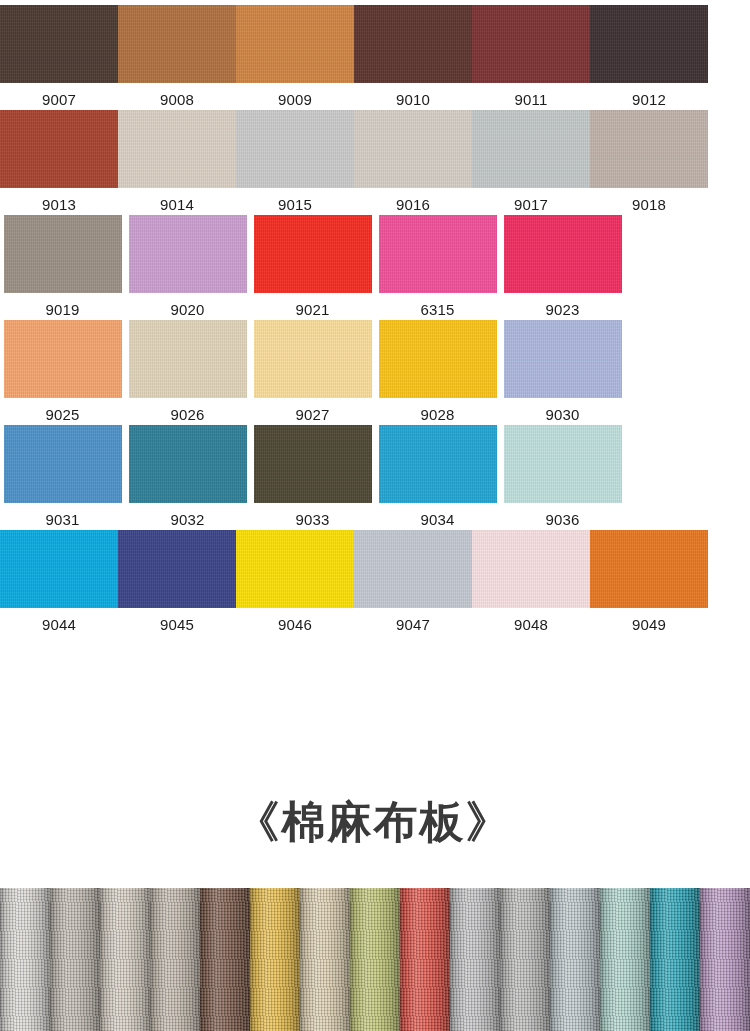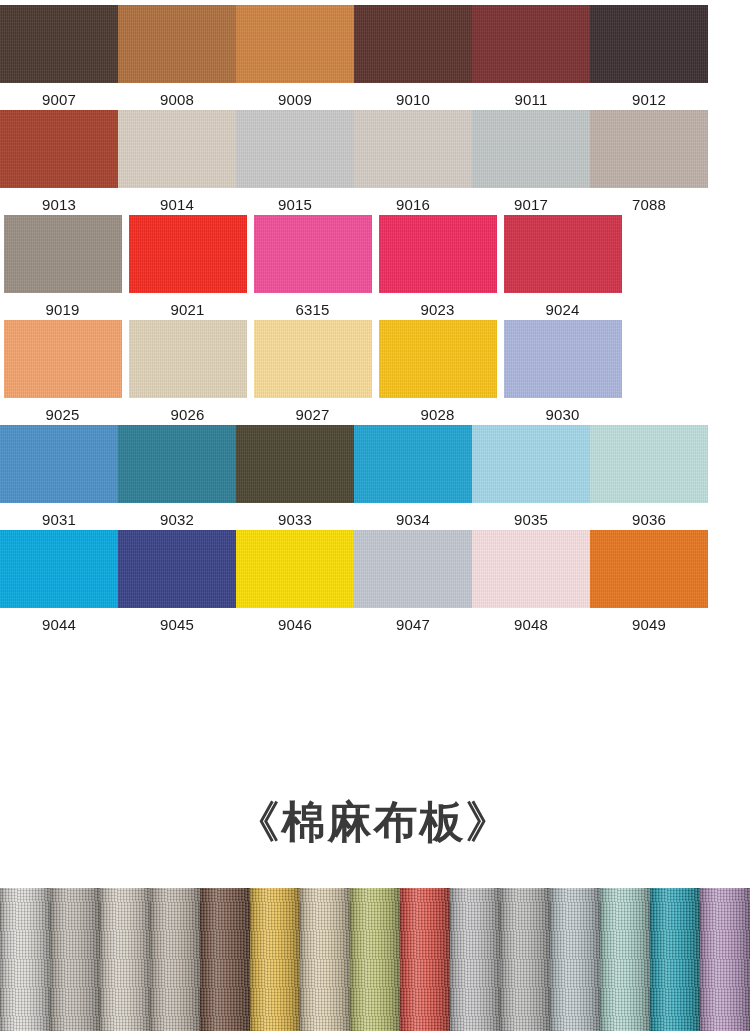--- a/index.html
+++ b/index.html
@@ -184,44 +184,44 @@
       <div class="swatch-cell">
         <div class="swatch-chip" style="background-color: rgb(213, 206, 197);"></div>
         <div class="swatch-label">9016</div>
       </div>
       <div class="swatch-cell">
         <div class="swatch-chip" style="background-color: rgb(194, 199, 199);"></div>
         <div class="swatch-label">9017</div>
       </div>
       <div class="swatch-cell">
         <div class="swatch-chip" style="background-color: rgb(191, 178, 171);"></div>
-        <div class="swatch-label">7088</div>
+        <div class="swatch-label">9018</div>
       </div>
     </div>
     <div class="swatch-row">
       <div class="swatch-cell">
         <div class="swatch-chip" style="background-color: rgb(156, 144, 133);"></div>
         <div class="swatch-label">9019</div>
       </div>
       <div class="swatch-cell">
+        <div class="swatch-chip" style="background-color: rgb(204, 159, 208);"></div>
+        <div class="swatch-label">9020</div>
+      </div>
+      <div class="swatch-cell">
         <div class="swatch-chip" style="background-color: rgb(246, 44, 34);"></div>
         <div class="swatch-label">9021</div>
       </div>
       <div class="swatch-cell">
         <div class="swatch-chip" style="background-color: rgb(242, 80, 154);"></div>
         <div class="swatch-label">6315</div>
       </div>
       <div class="swatch-cell">
         <div class="swatch-chip" style="background-color: rgb(240, 45, 97);"></div>
         <div class="swatch-label">9023</div>
       </div>
-      <div class="swatch-cell">
-        <div class="swatch-chip" style="background-color: rgb(211, 51, 74);"></div>
-        <div class="swatch-label">9024</div>
-      </div>
     </div>
     <div class="swatch-row">
       <div class="swatch-cell">
         <div class="swatch-chip" style="background-color: rgb(244, 165, 110);"></div>
         <div class="swatch-label">9025</div>
       </div>
       <div class="swatch-cell">
         <div class="swatch-chip" style="background-color: rgb(225, 212, 186);"></div>
         <div class="swatch-label">9026</div>
       </div>
@@ -247,24 +247,20 @@
         <div class="swatch-chip" style="background-color: rgb(47, 128, 152);"></div>
         <div class="swatch-label">9032</div>
       </div>
       <div class="swatch-cell">
         <div class="swatch-chip" style="background-color: rgb(78, 71, 52);"></div>
         <div class="swatch-label">9033</div>
       </div>
       <div class="swatch-cell">
         <div class="swatch-chip" style="background-color: rgb(34, 166, 212);"></div>
         <div class="swatch-label">9034</div>
-      </div>
-      <div class="swatch-cell">
-        <div class="swatch-chip" style="background-color: rgb(165, 216, 234);"></div>
-        <div class="swatch-label">9035</div>
       </div>
       <div class="swatch-cell">
         <div class="swatch-chip" style="background-color: rgb(191, 223, 220);"></div>
         <div class="swatch-label">9036</div>
       </div>
     </div>
     <div class="swatch-row">
       <div class="swatch-cell">
         <div class="swatch-chip" style="background-color: rgb(9, 171, 224);"></div>
         <div class="swatch-label">9044</div>

